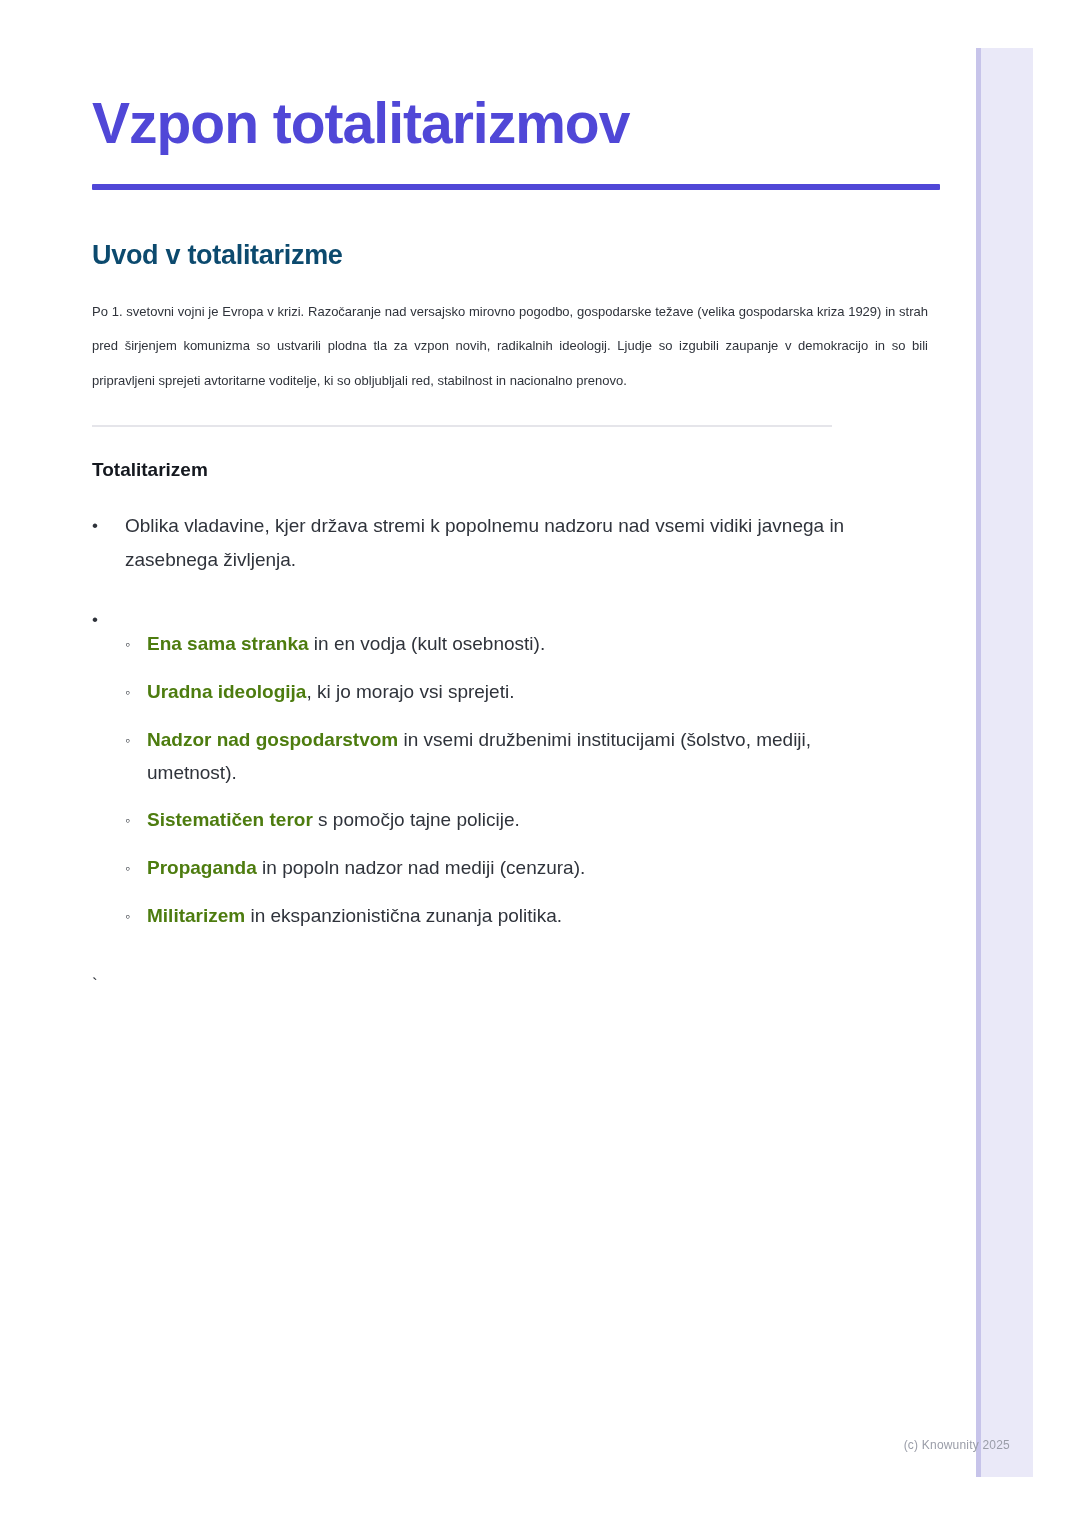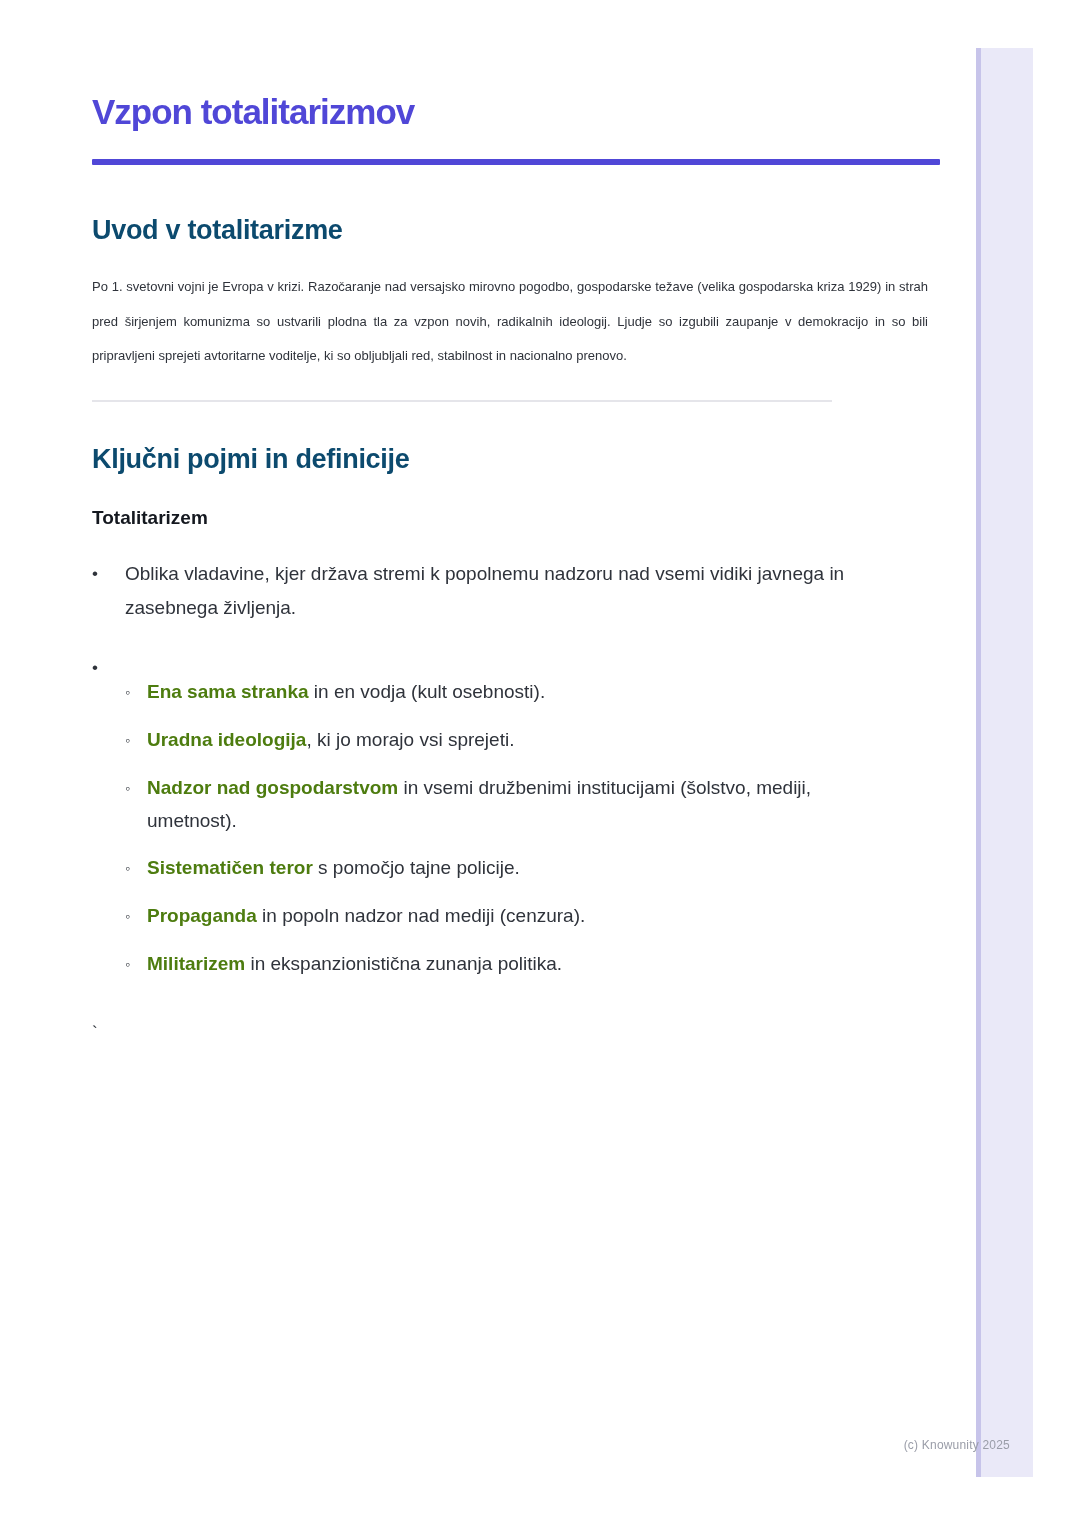--- a/index.html
+++ b/index.html
@@ -23,21 +23,21 @@
     border-left: 5px solid #c7c4ea;
   }
   .content {
     position: absolute;
     left: 92px;
     top: 0;
     width: 836px;
   }
   .doc-title {
     margin: 92px 0 0 0;
-    font-size: 35px;
+    font-size: 57px;
     line-height: 1.12;
     font-weight: 800;
     letter-spacing: -1px;
     color: #5047d7;
   }
   .title-rule {
     margin-top: 28px;
     width: 848px;
     height: 6px;
     background: #5047d7;
@@ -124,21 +124,20 @@
   <div class="content">
 
     <h1 class="doc-title">Vzpon totalitarizmov</h1>
     <div class="title-rule"></div>
 
     <h2 class="section-heading heading-intro">Uvod v totalitarizme</h2>
     <p class="intro-paragraph">Po 1. svetovni vojni je Evropa v krizi. Razočaranje nad versajsko mirovno pogodbo, gospodarske težave (velika gospodarska kriza 1929) in strah pred širjenjem komunizma so ustvarili plodna tla za vzpon novih, radikalnih ideologij. Ljudje so izgubili zaupanje v demokracijo in so bili pripravljeni sprejeti avtoritarne voditelje, ki so obljubljali red, stabilnost in nacionalno prenovo.</p>
 
     <div class="divider"></div>
 
-    <h2 class="section-heading heading-terms">Ključni pojmi in definicije</h2>
     <h3 class="term-heading">Totalitarizem</h3>
 
     <ul class="bullet-list">
       <li class="bullet-item">
         <span class="bullet-marker">•</span>
         <div class="bullet-text">Oblika vladavine, kjer država stremi k popolnemu nadzoru nad vsemi vidiki javnega in zasebnega življenja.</div>
       </li>
       <li class="bullet-item">
         <span class="bullet-marker">•</span>
         <div class="bullet-text">

